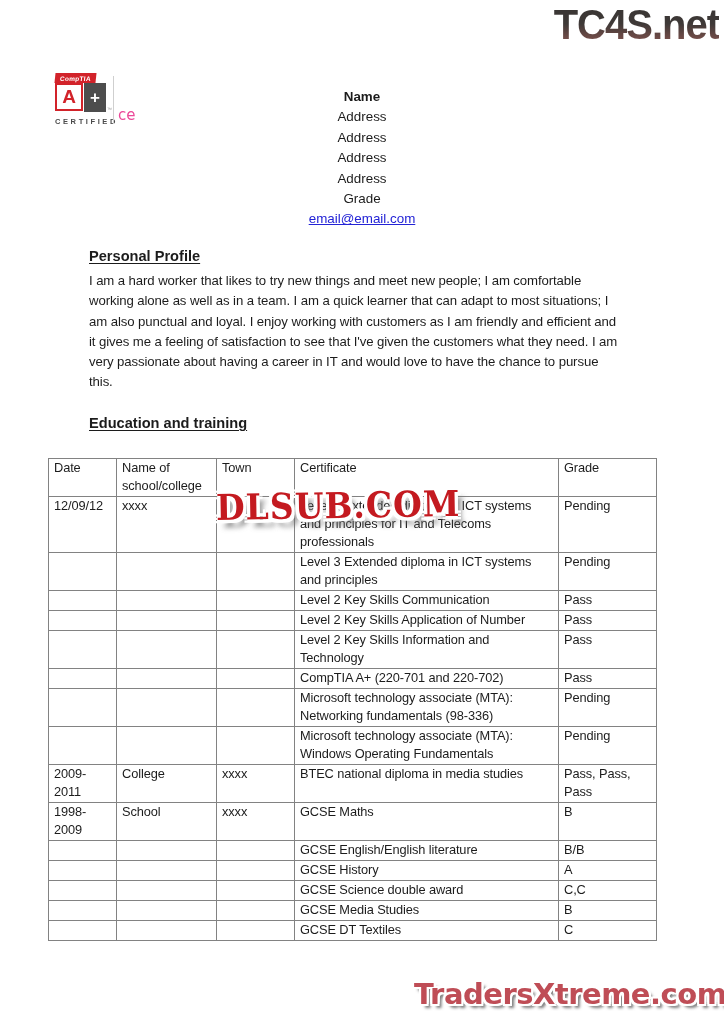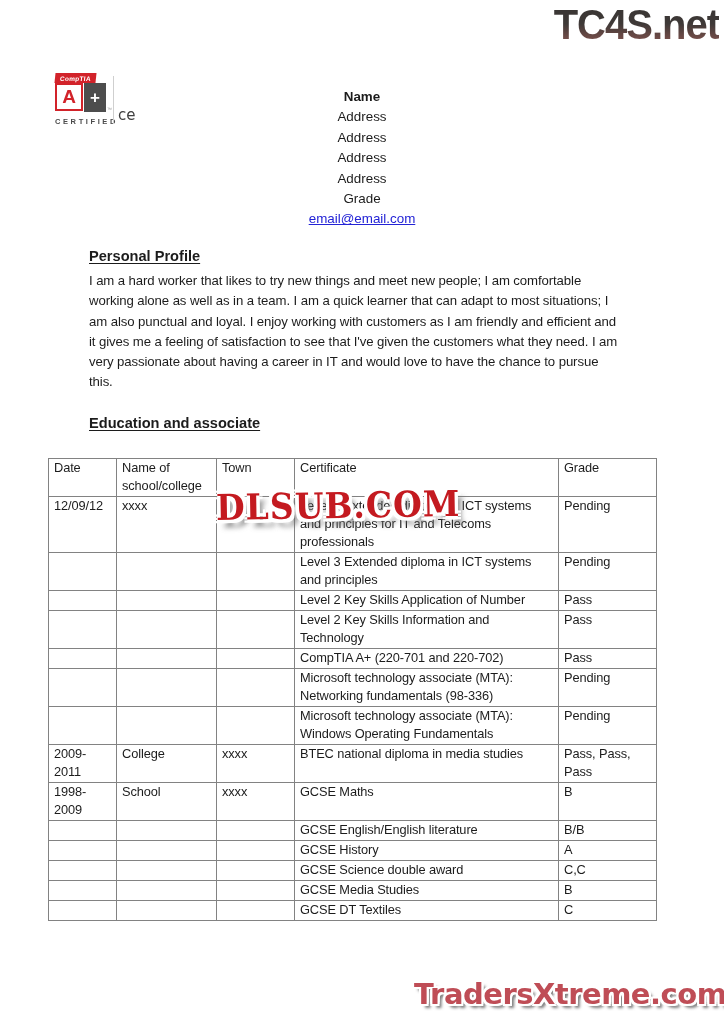--- a/index.html
+++ b/index.html
@@ -36,21 +36,21 @@
     font-size:17px;line-height:29px;text-align:center;margin-left:1px;
   }
   .comptia-tm{font-size:5px;color:#999;vertical-align:bottom;align-self:flex-end;margin-left:1px;}
   .comptia-certified{
     margin-top:5px;font-size:7.5px;letter-spacing:2.6px;color:#4a4a4a;font-weight:bold;
   }
   .comptia-divider{
     position:absolute;top:2px;left:58px;width:1px;height:48px;background:#cfcfcf;
   }
   .comptia-ce{
-    position:absolute;top:32px;left:63px;font-size:15px;color:#404040;
+    position:absolute;top:32px;left:63px;font-size:15px;color:#ec4899;
     font-family:"DejaVu Sans",sans-serif;
   }
 
   
   .contact{
     position:absolute;top:87px;left:0;width:724px;text-align:center;
     font-size:13.4px;line-height:20.4px;
   }
   .contact .name{font-weight:bold;}
   .contact a{color:#2323d6;text-decoration:underline;}
@@ -133,21 +133,21 @@
   </div>
 
   <div class="section-heading h-profile">Personal Profile</div>
   <div class="profile-body">I am a hard worker that likes to try new things and meet new people; I am comfortable
 working alone as well as in a team. I am a quick learner that can adapt to most situations; I
 am also punctual and loyal. I enjoy working with customers as I am friendly and efficient and
 it gives me a feeling of satisfaction to see that I've given the customers what they need. I am
 very passionate about having a career in IT and would love to have the chance to pursue
 this.</div>
 
-  <div class="section-heading h-education">Education and associate</div>
+  <div class="section-heading h-education">Education and training</div>
 
   <table class="edu-table">
     <colgroup>
         <col style="width: 68px;">
         <col style="width: 100px;">
         <col style="width: 78px;">
         <col style="width: 264px;">
         <col style="width: 98px;">
       </colgroup>
     <thead>
@@ -175,20 +175,27 @@
           <td></td>
           <td></td>
           <td>Level 3 Extended diploma in ICT systems
 and principles</td>
           <td>Pending</td>
         </tr>
         <tr>
           <td></td>
           <td></td>
           <td></td>
+          <td>Level 2 Key Skills Communication</td>
+          <td>Pass</td>
+        </tr>
+        <tr>
+          <td></td>
+          <td></td>
+          <td></td>
           <td>Level 2 Key Skills Application of Number</td>
           <td>Pass</td>
         </tr>
         <tr>
           <td></td>
           <td></td>
           <td></td>
           <td>Level 2 Key Skills Information and
 Technology</td>
           <td>Pass</td>

